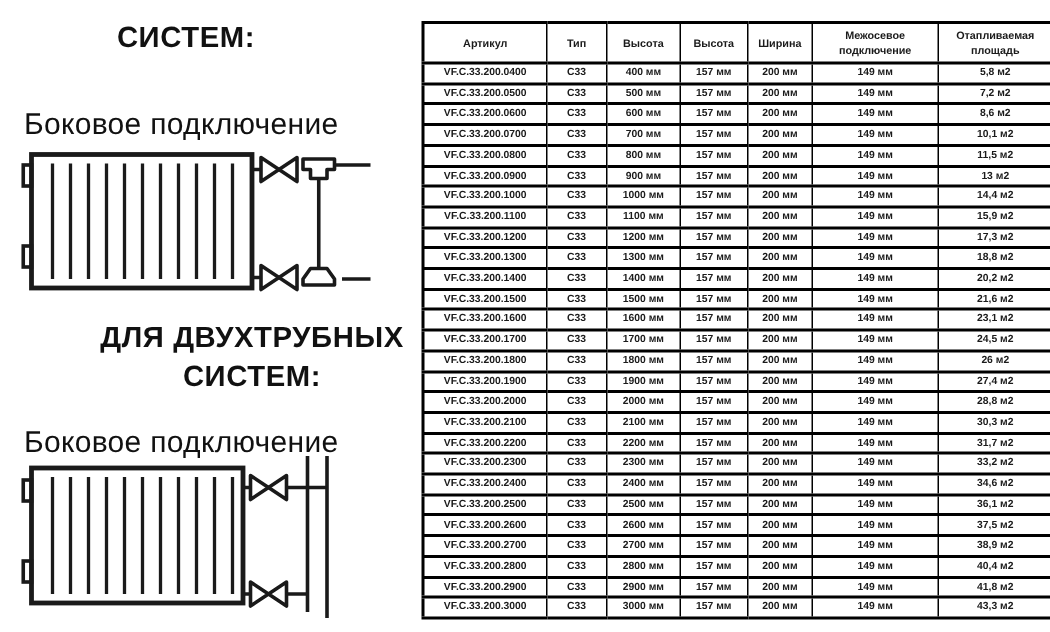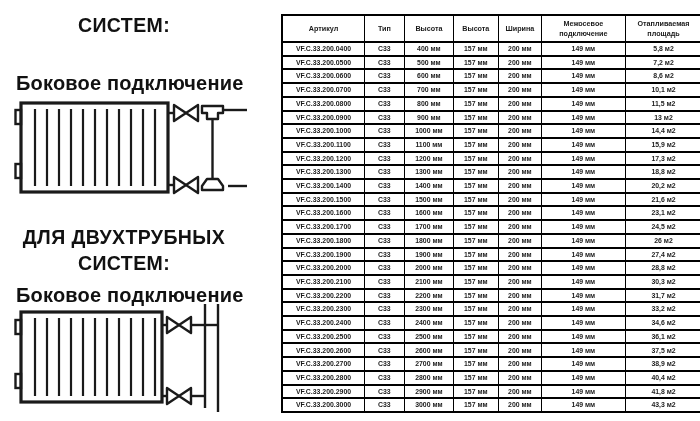--- a/index.html
+++ b/index.html
@@ -8,26 +8,26 @@
 
   
   .left-panel { position: absolute; left: 0; top: 0; width: 281px; height: 421px; }
   .section-heading {
     position: absolute; left: 0; width: 248px; text-align: center;
     font-size: 19.5px; font-weight: bold; letter-spacing: 0.4px;
     line-height: 26px; color: #111;
   }
   .section-subheading {
     position: absolute; left: 16px; width: 260px;
-    font-size: 20px; font-weight: bold; letter-spacing: 0.2px; color: #111;
+    font-size: 20px; font-weight: normal; letter-spacing: 0.2px; color: #111;
   }
   .heading-1 { top: 12px; }
   .sub-1 { top: 72px; }
   .diagram-1 { position: absolute; left: 13px; top: 96px; }
-  .heading-2 { top: 224px; }
+  .heading-2 { top: 212px; margin-left: 44px; }
   .sub-2 { top: 284px; }
   .diagram-2 { position: absolute; left: 13px; top: 300px; }
 
   
   .table-wrap {
     position: absolute; left: 281px; top: 14px; width: 476px; height: 399px;
   }
   table.spec {
     width: 100%; height: 100%;
     border-collapse: collapse; table-layout: fixed;

